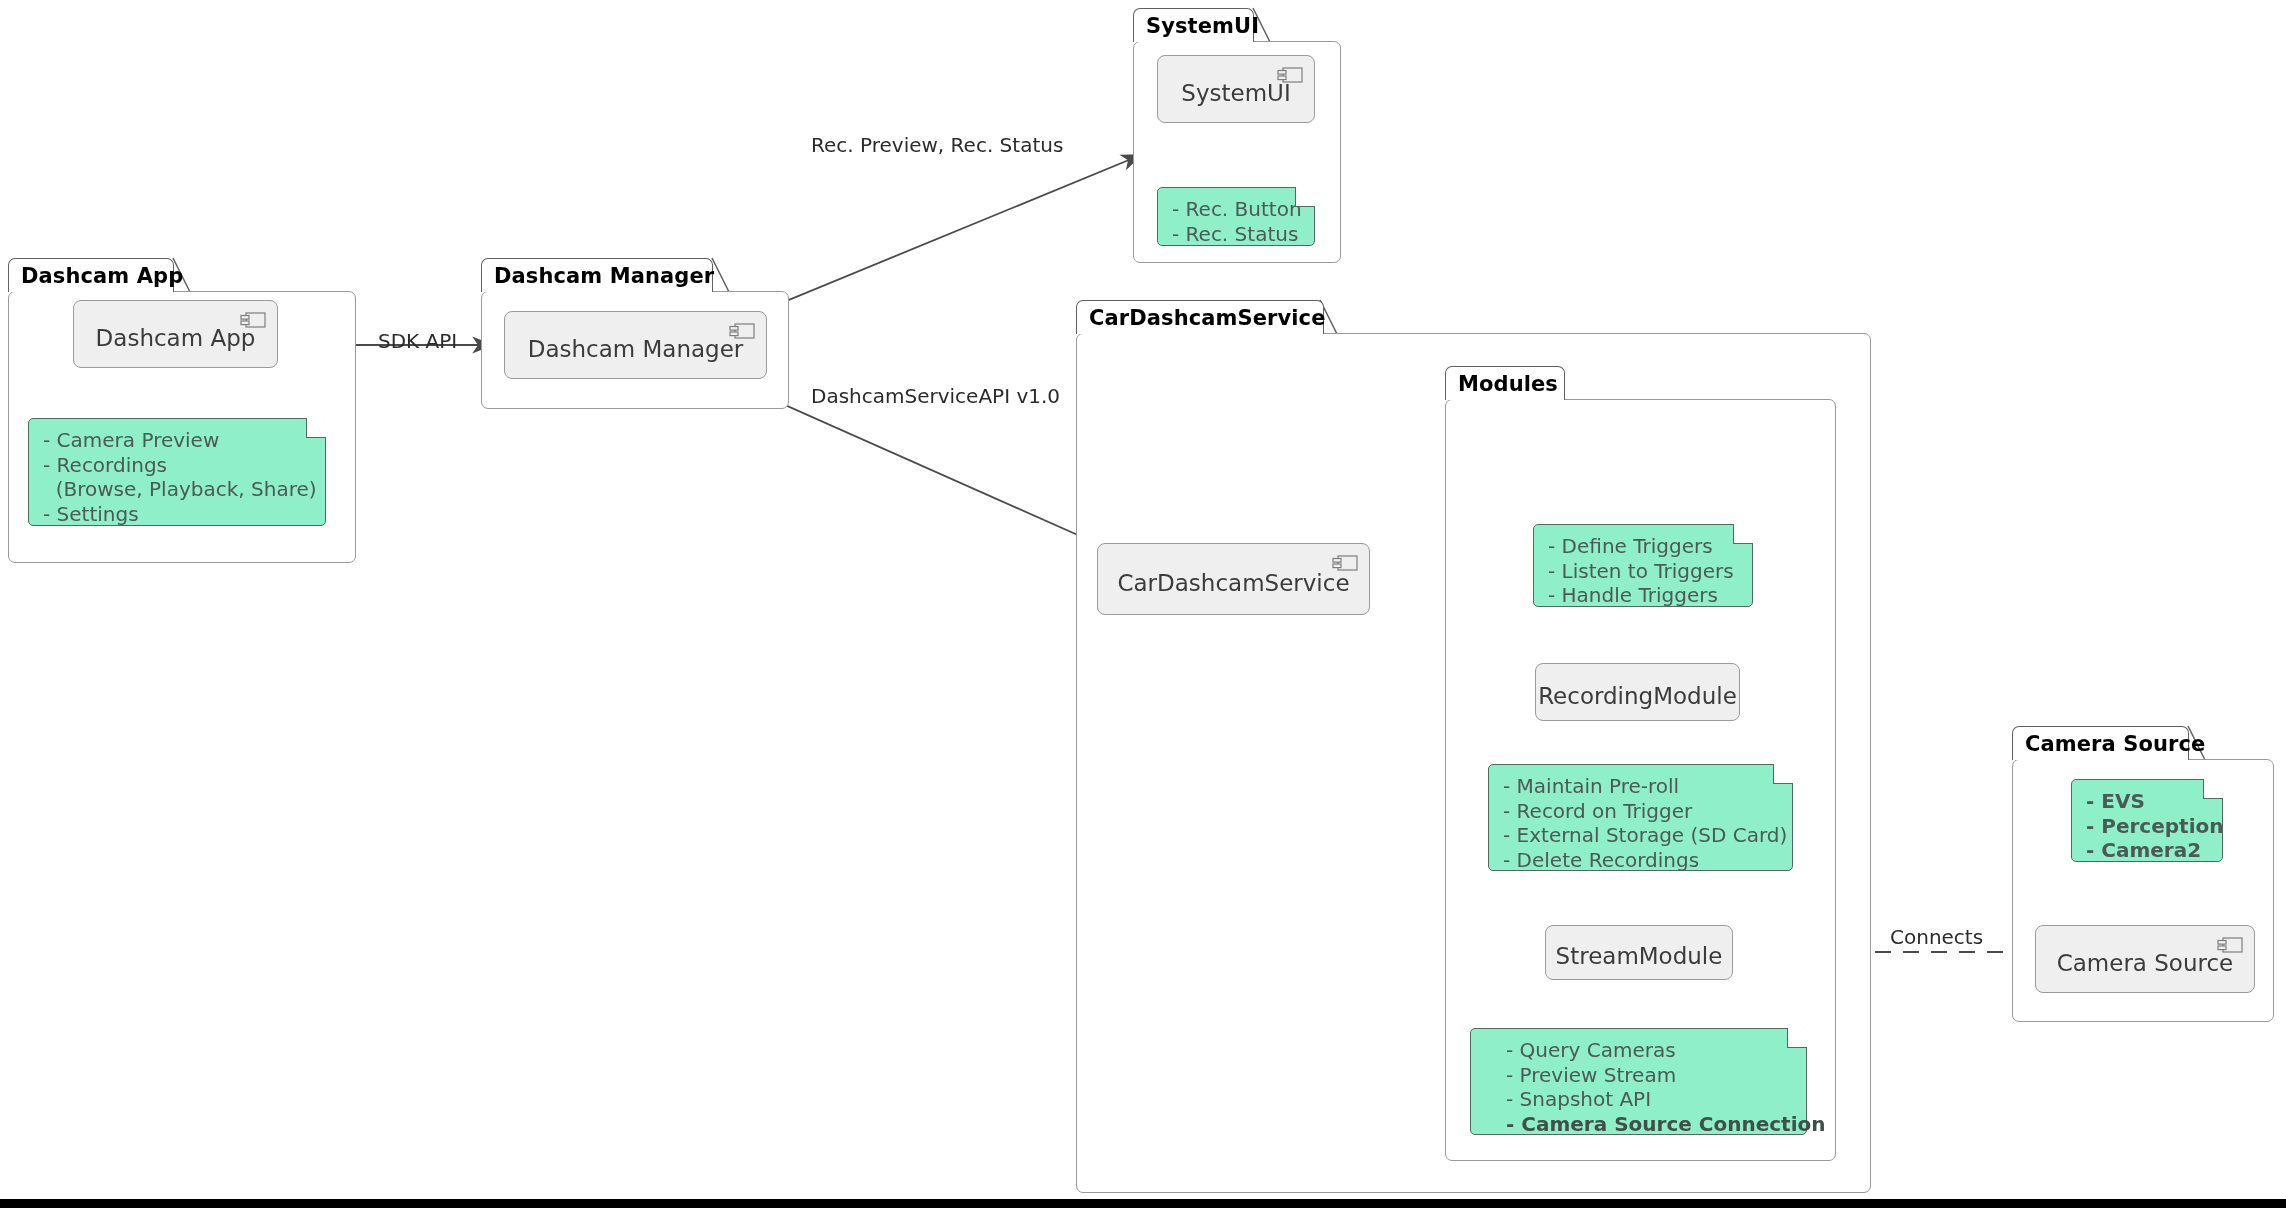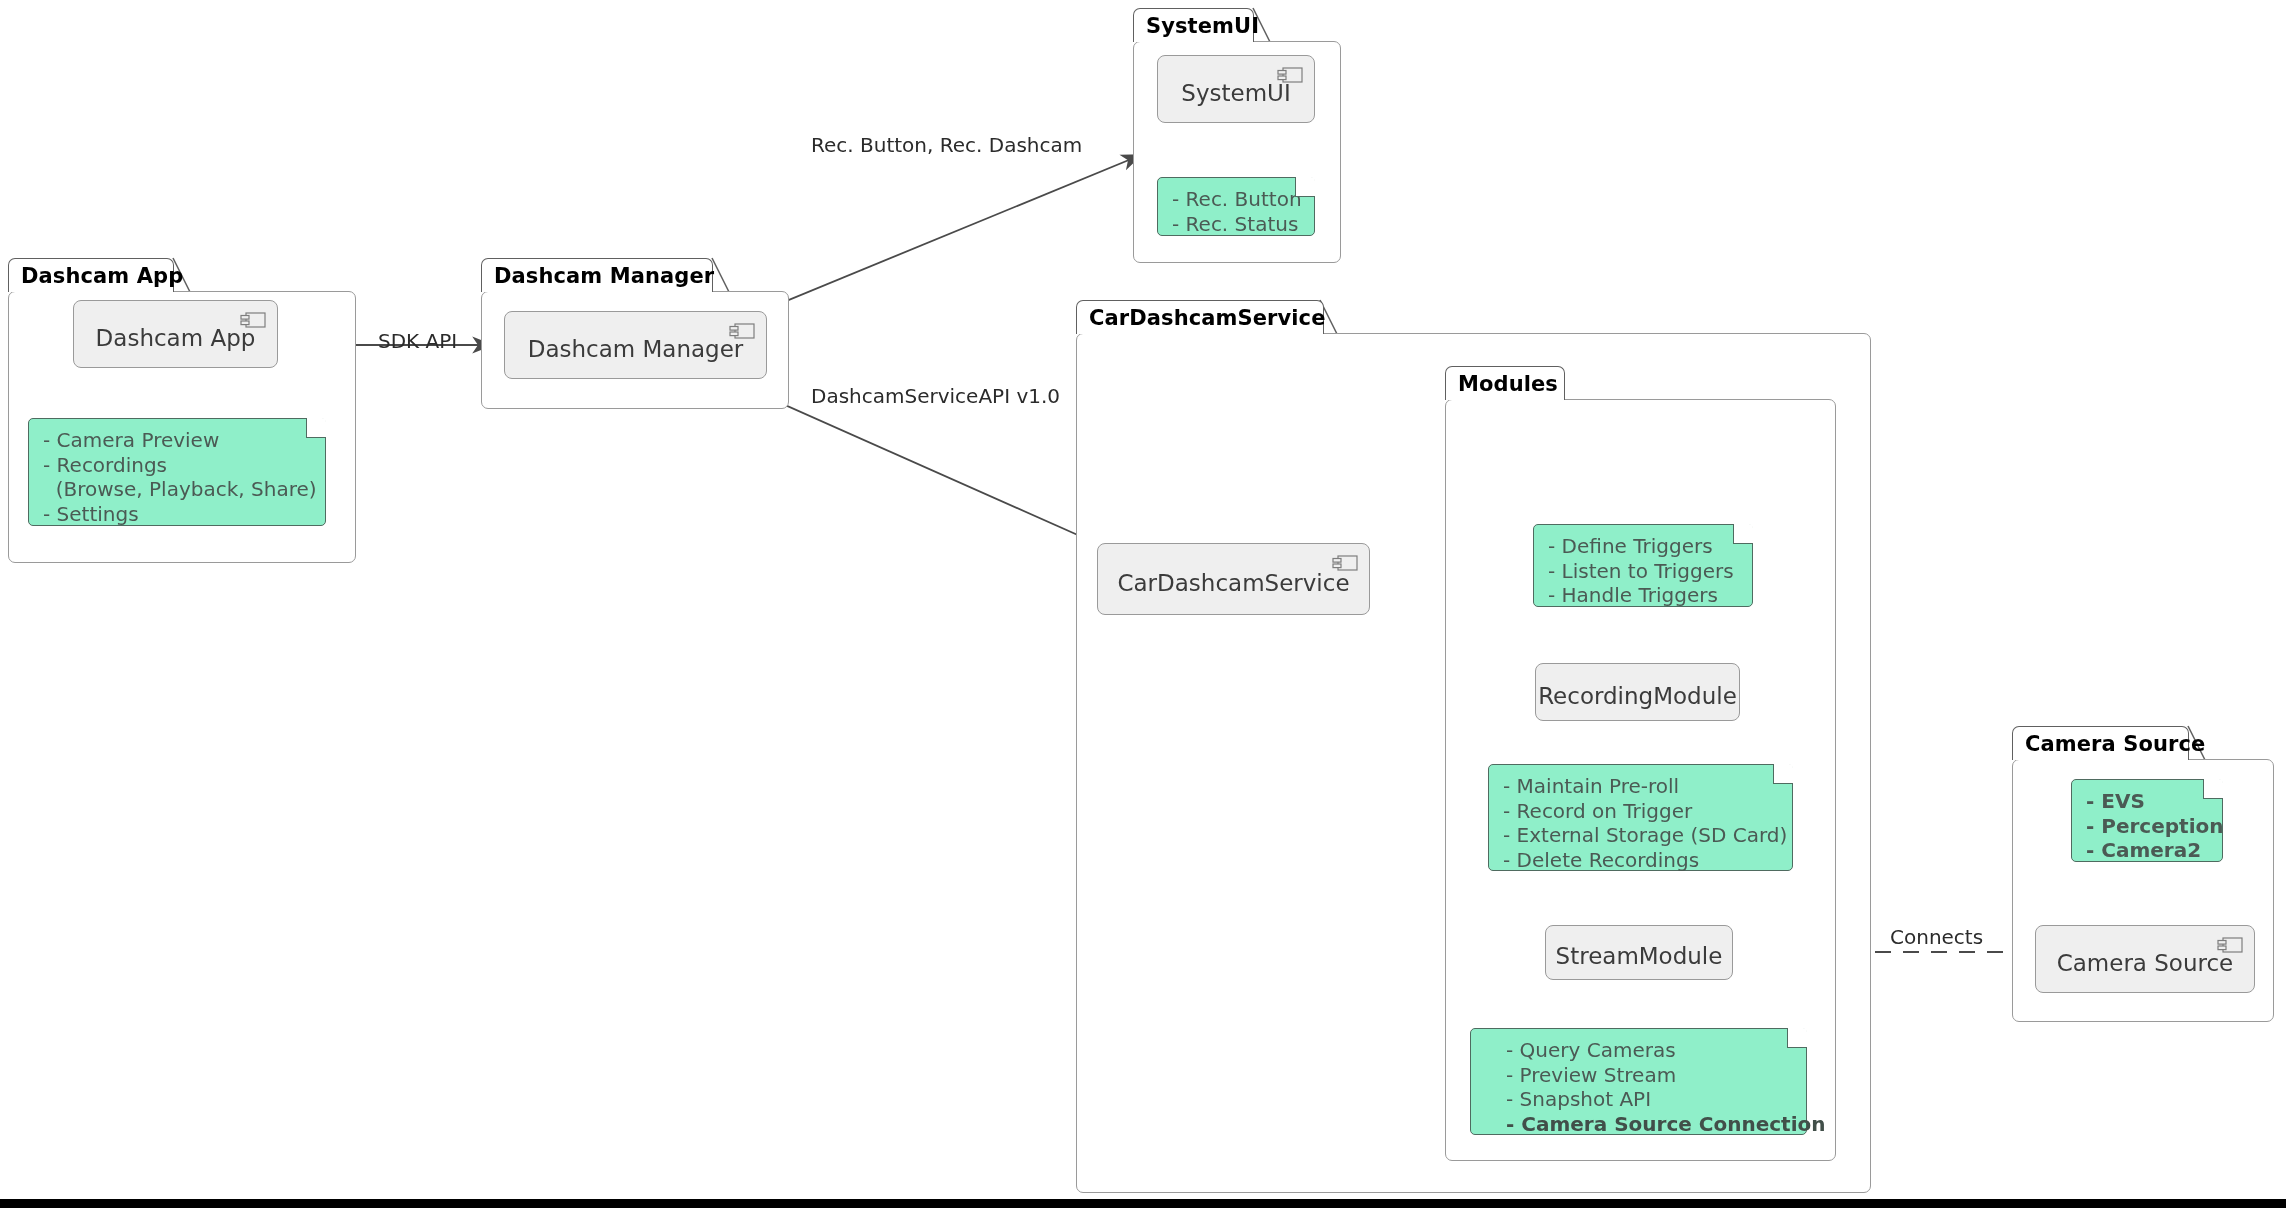--- a/index.html
+++ b/index.html
@@ -236,21 +236,21 @@
 
   <div class="comp" style="left:1157px; top:55px; width:158px; height:68px;">
     <span class="comp-label">SystemUI</span>
     <svg class="comp-icon" viewBox="0 0 26 18">
       <rect x="6" y="2" width="19" height="14" fill="#efefef" stroke="#7d7d7d" stroke-width="1.2"></rect>
       <rect x="1" y="4.5" width="8" height="3.6" fill="#efefef" stroke="#7d7d7d" stroke-width="1.2"></rect>
       <rect x="1" y="10" width="8" height="3.6" fill="#efefef" stroke="#7d7d7d" stroke-width="1.2"></rect>
     </svg>
   </div>
 
-  <div class="note" style="left:1157px; top:177px; width:158px; height:59px;">
+  <div class="note" style="left:1157px; top:187px; width:158px; height:59px;">
     <div class="note-line">- Rec. Button</div>
     <div class="note-line">- Rec. Status</div>
   </div>
 
   <div class="pkg" style="left:1076px; top:300px; width:795px; height:893px;">
     <div class="pkg-tab" style="width:248px;">
       <span class="pkg-tab-label">CarDashcamService</span>
     </div>
     <div class="pkg-body" style="top:33px; width:795px; height:860px;"></div>
   </div>
@@ -314,20 +314,20 @@
     <span class="comp-label">Camera Source</span>
     <svg class="comp-icon" viewBox="0 0 26 18">
       <rect x="6" y="2" width="19" height="14" fill="#efefef" stroke="#7d7d7d" stroke-width="1.2"></rect>
       <rect x="1" y="4.5" width="8" height="3.6" fill="#efefef" stroke="#7d7d7d" stroke-width="1.2"></rect>
       <rect x="1" y="10" width="8" height="3.6" fill="#efefef" stroke="#7d7d7d" stroke-width="1.2"></rect>
     </svg>
   </div>
 
   <div class="edge-label" style="left:378px; top:313px;margin-top:16px;">SDK API</div>
 
-  <div class="edge-label" style="left:811px; top:133px;">Rec. Button, Rec. Dashcam</div>
+  <div class="edge-label" style="left:811px; top:133px;">Rec. Preview, Rec. Status</div>
 
   <div class="edge-label" style="left:811px; top:384px;">DashcamServiceAPI v1.0</div>
 
   <div class="edge-label" style="left:1890px; top:925px;">Connects</div>
 
   <div class="bottom-bar"></div>
 </div>
 
 </body></html>

